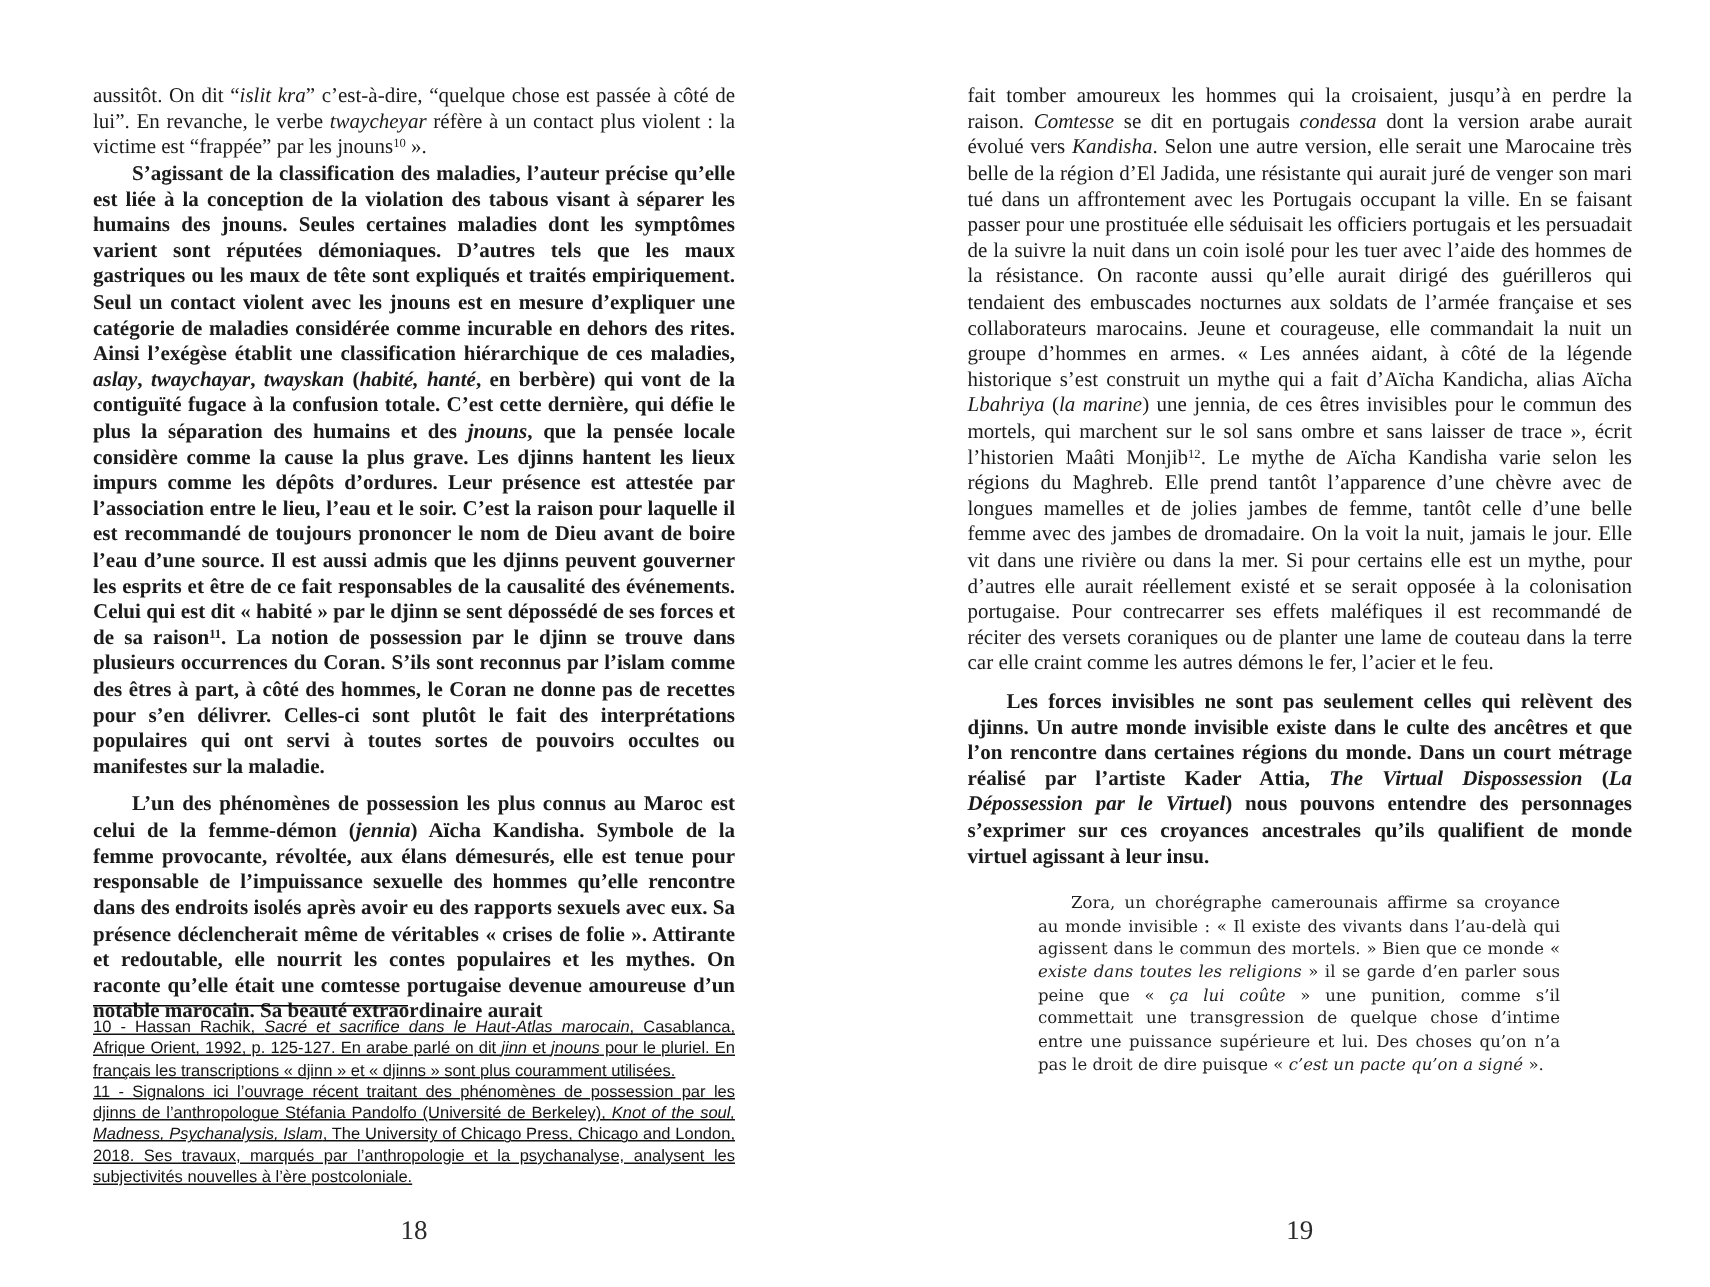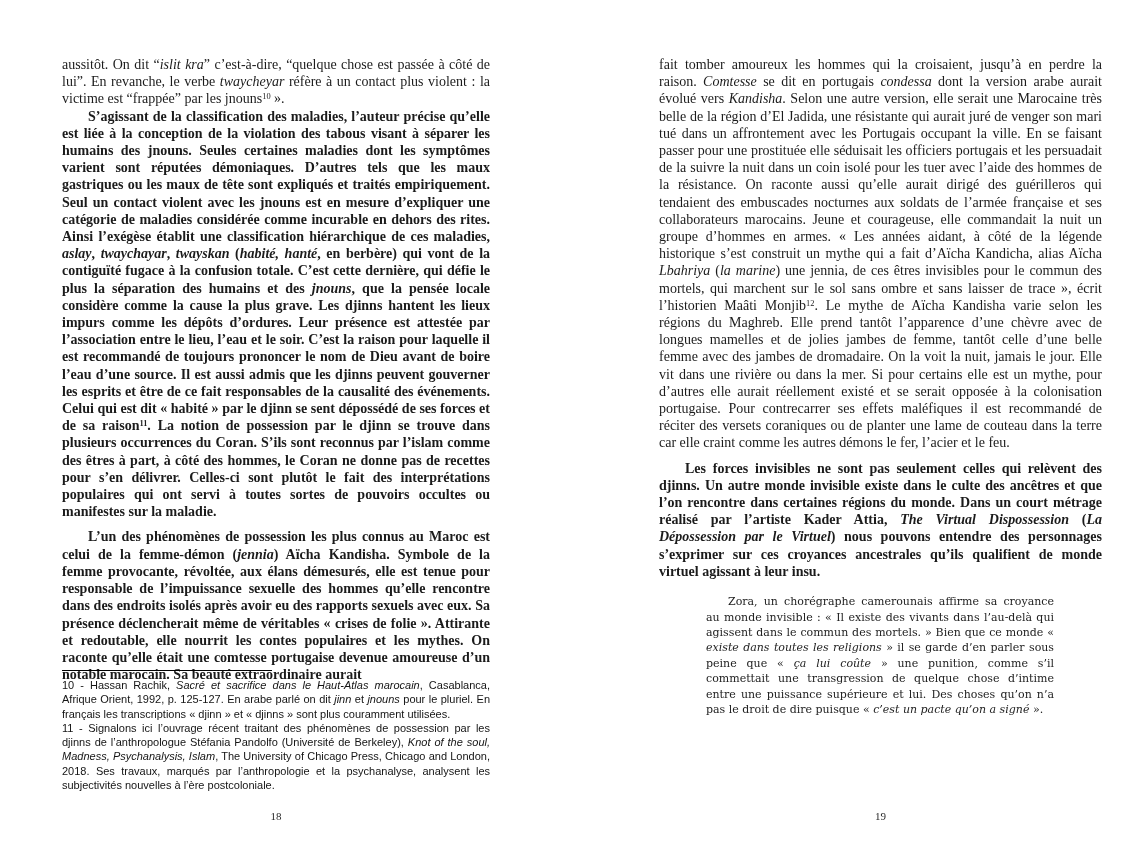--- a/index.html
+++ b/index.html
@@ -7,21 +7,21 @@
     position: relative;
     width: 1140px;
     height: 858px;
     background: #ffffff;
     overflow: hidden;
     font-family: "Liberation Serif", serif;
     color: #1b1b1b;
   }
   .col { position: absolute; top: 0; height: 858px; }
   .col-left  { left: 62px;  width: 428px; }
-  .col-right { left: 659px; width: 443px; }
+  .col-right { left: 645px; width: 443px; }
 
   .body-text {
     position: absolute;
     top: 56px; left: 0; right: 0;
     font-size: 14px;
     line-height: 17.2px;
     text-align: justify;
     hyphens: none;
   }
   .para { margin: 0; }
@@ -41,36 +41,37 @@
   }
 
   .footnotes {
     position: absolute;
     left: 0; right: 0;
     font-family: "Liberation Sans", sans-serif;
     font-size: 11px;
     line-height: 14.3px;
     text-align: justify;
     color: #141414;
+    text-decoration: underline;
   }
   .col-left  .footnotes { top: 670px; }
   .col-right .footnotes { top: 768px; }
   .fn { margin: 0; }
   .fn-rule {
     width: 210px;
     height: 0;
     border-top: 1.4px solid #000000;
     margin-bottom: 7px;
   }
 
   .page-number {
     position: absolute;
     top: 810px; left: 0; right: 0;
     text-align: center;
-    font-size: 11px;
+    font-size: 18px;
     color: #2a2a2a;
   }
 </style>
 </head>
 <body>
 
 <div class="spread">
 
   <section class="col col-left">
     <div class="body-text">

